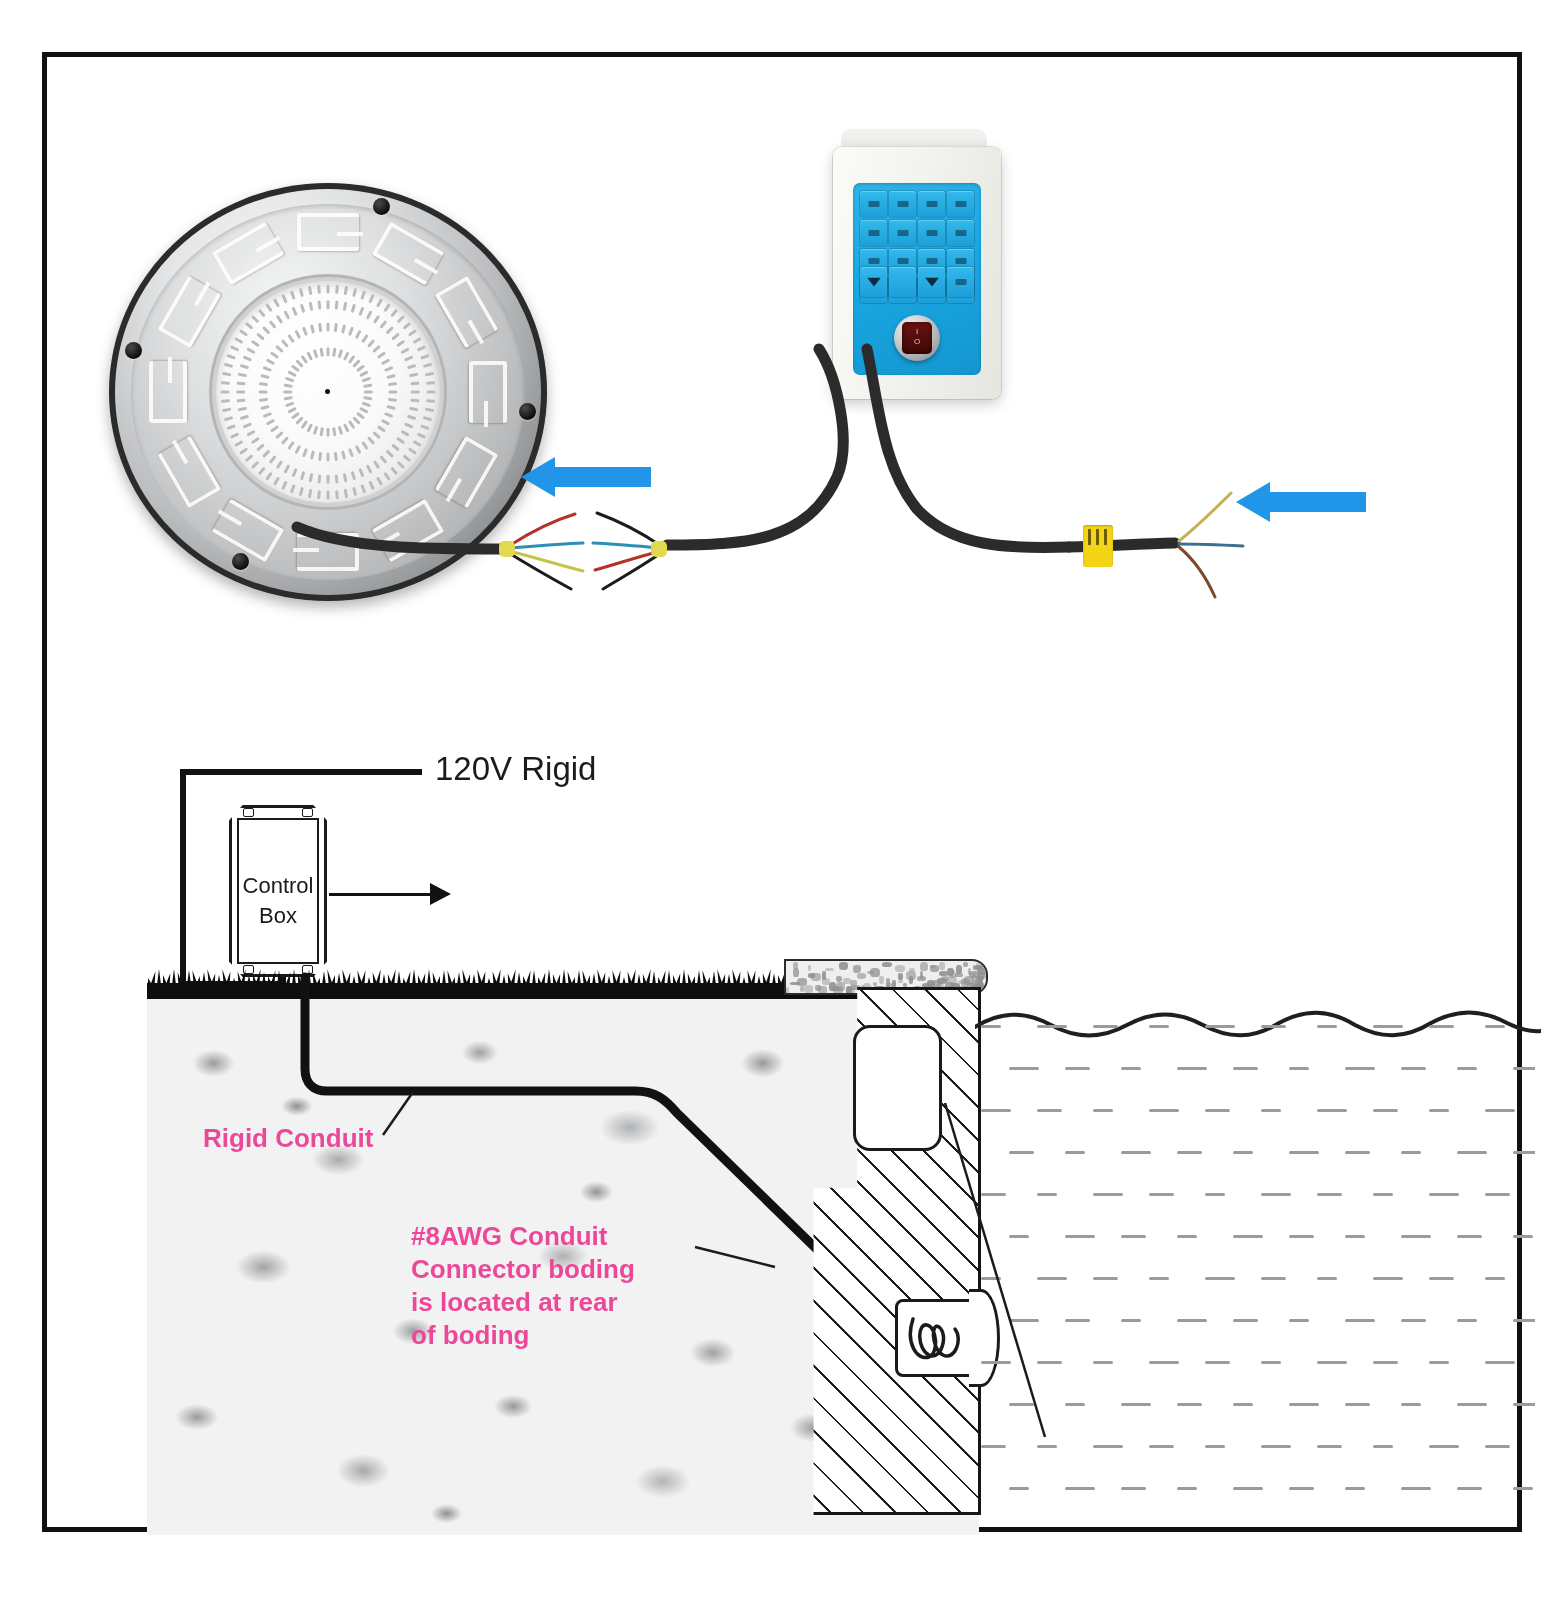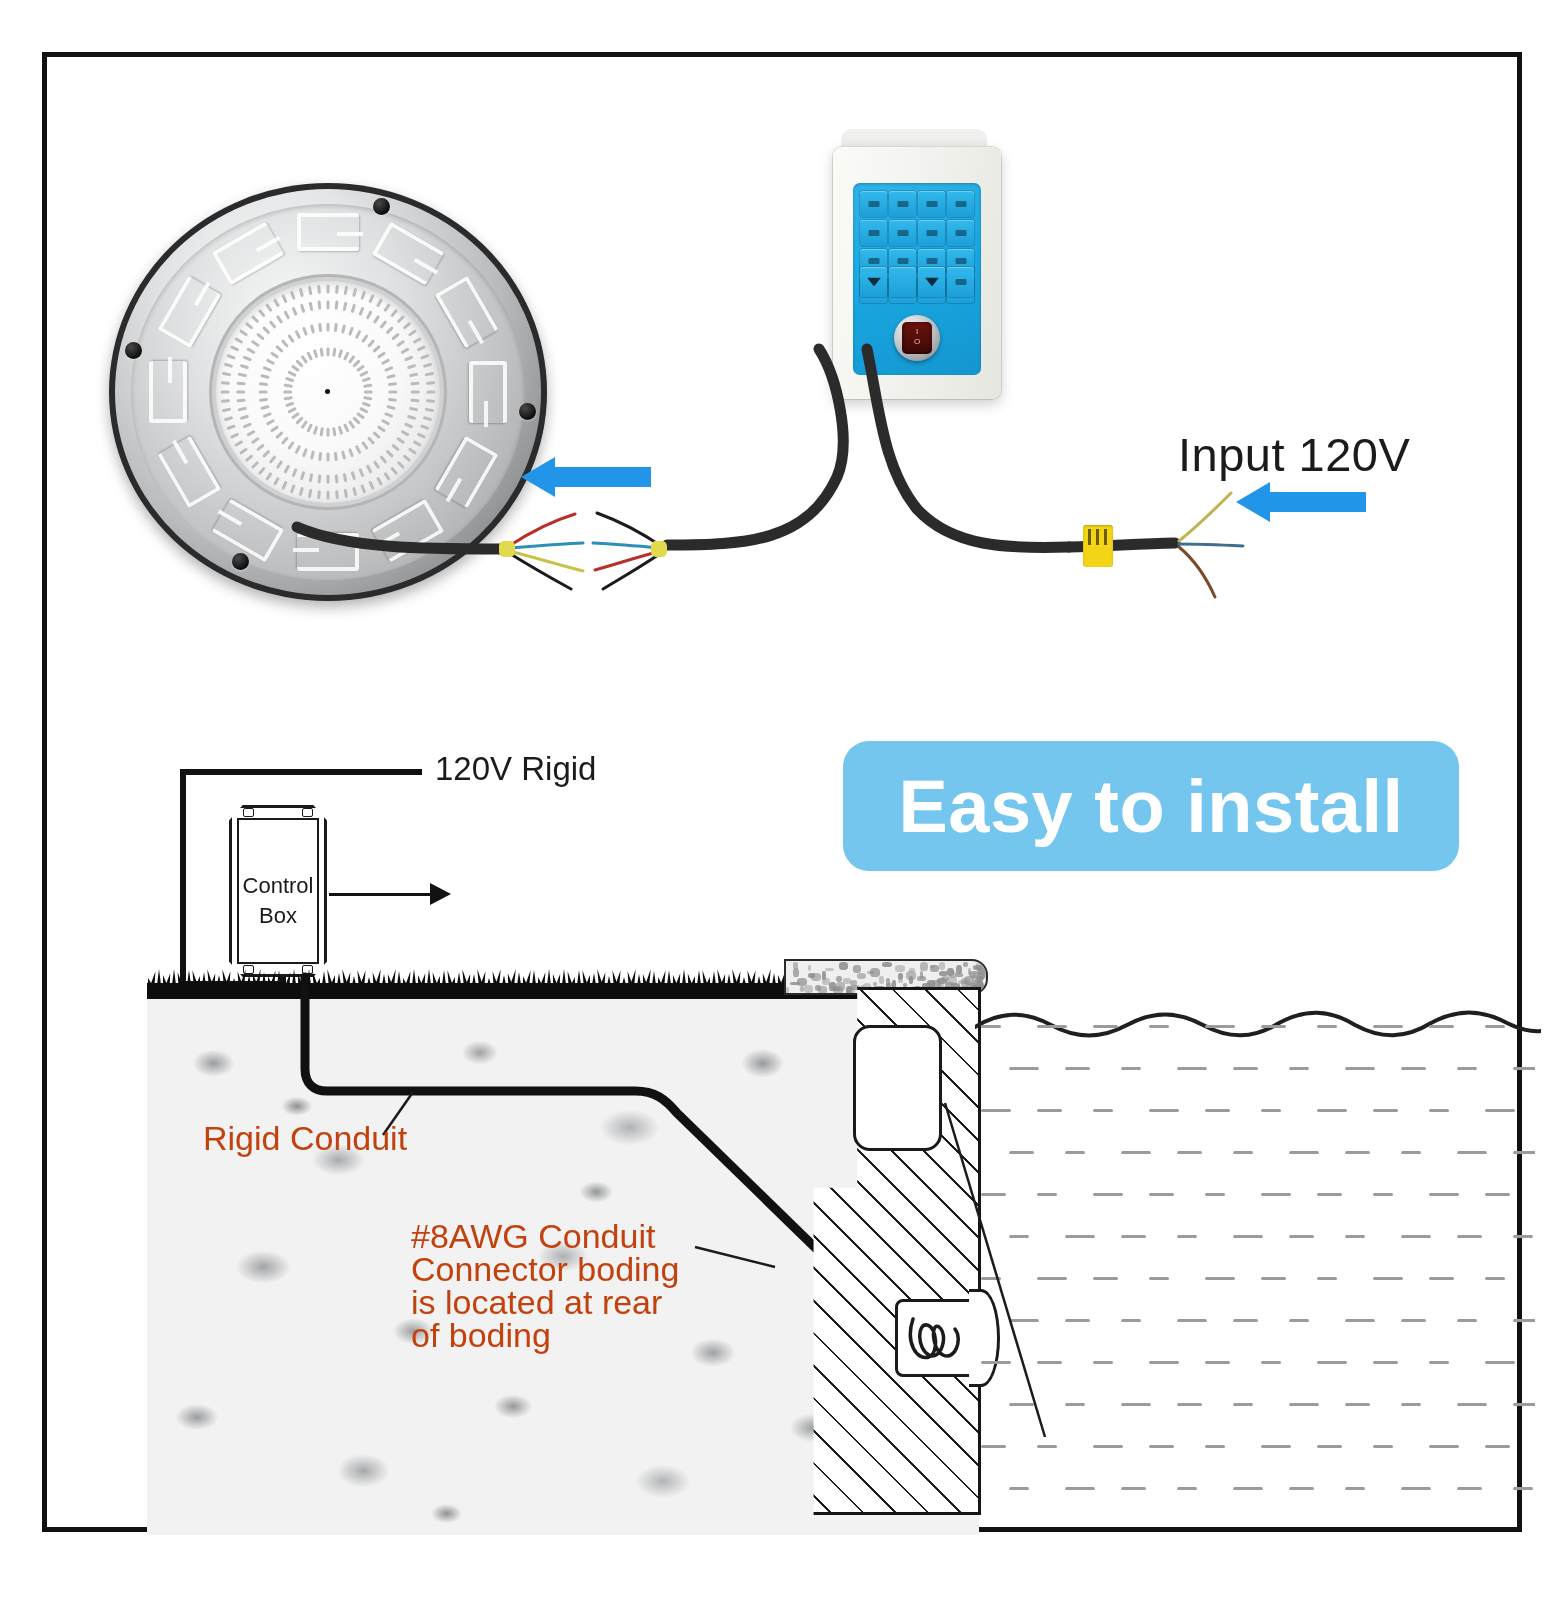--- a/index.html
+++ b/index.html
@@ -102,21 +102,21 @@
      border:2px solid #1a1a1a;background:#fff;}
   .ctlbox-sym .hole{position:absolute;width:9px;height:7px;border:1.5px solid #1a1a1a;border-radius:2px;}
   .ctl-txt{position:absolute;left:0;right:0;text-align:center;font-size:22px;color:#1a1a1a;
      font-family:"Liberation Sans",sans-serif;}
 
   .arrowline{position:absolute;height:3px;background:#121212;}
   .arrowhead{position:absolute;width:0;height:0;border-top:11px solid transparent;
      border-bottom:11px solid transparent;border-left:21px solid #121212;}
 
   .lbl-mid{font-size:33px;color:#1b1b1b;white-space:nowrap;}
-  .lbl-small{font-size:34px;color:#c2410c;line-height:33px;}
+  .lbl-small{font-size:26px;color:#ec4899;line-height:33px;font-weight:bold;}
 
   
   .soil{position:absolute;left:12px;top:252px;width:832px;height:536px;overflow:hidden;
     background:
       radial-gradient(ellipse 34px 22px at 8% 12%, #9a9c9e 0%, rgba(154,156,158,0) 62%),
       radial-gradient(ellipse 44px 26px at 23% 30%, #a8aaac 0%, rgba(168,170,172,0) 60%),
       radial-gradient(ellipse 30px 20px at 40% 10%, #9ea0a2 0%, rgba(158,160,162,0) 60%),
       radial-gradient(ellipse 50px 30px at 58% 24%, #b0b2b4 0%, rgba(176,178,180,0) 60%),
       radial-gradient(ellipse 36px 24px at 74% 12%, #98999b 0%, rgba(152,153,155,0) 60%),
       radial-gradient(ellipse 40px 26px at 90% 32%, #a5a7a9 0%, rgba(165,167,169,0) 60%),
@@ -521,29 +521,25 @@
       <div style="position:absolute;left:5px;top:4px;width:3px;height:16px;background:#6b5c05;"></div>
       <div style="position:absolute;left:13px;top:4px;width:3px;height:16px;background:#6b5c05;"></div>
       <div style="position:absolute;left:21px;top:4px;width:3px;height:16px;background:#6b5c05;"></div>
     </div>
 
     <div class="barrow" style="left:474px;top:400px;width:130px;">
       <div class="head"></div>
       <div class="shaft" style="left:32px;width:98px;"></div>
     </div>
 
-    <div class="lbl lbl-big" style="left:1131px;top:370px;">Input 120V</div>
     <div class="barrow" style="left:1189px;top:425px;width:130px;">
       <div class="head"></div>
       <div class="shaft" style="left:32px;width:98px;"></div>
     </div>
 
-    <div class="badge">
-      <span>Easy to install</span>
-    </div>
 
     <div class="diagram">
 
       <div class="dline" style="left:45px;top:22px;width:242px;height:6px;"></div>
       <div class="dline" style="left:45px;top:22px;width:6px;height:218px;"></div>
       <div class="dline" style="left:45px;top:234px;width:106px;height:6px;"></div>
       <div class="dline" style="left:145px;top:213px;width:6px;height:27px;"></div>
 
       <div class="lbl-mid abs" style="left:300px;top:3px;">120V Rigid</div>
 

